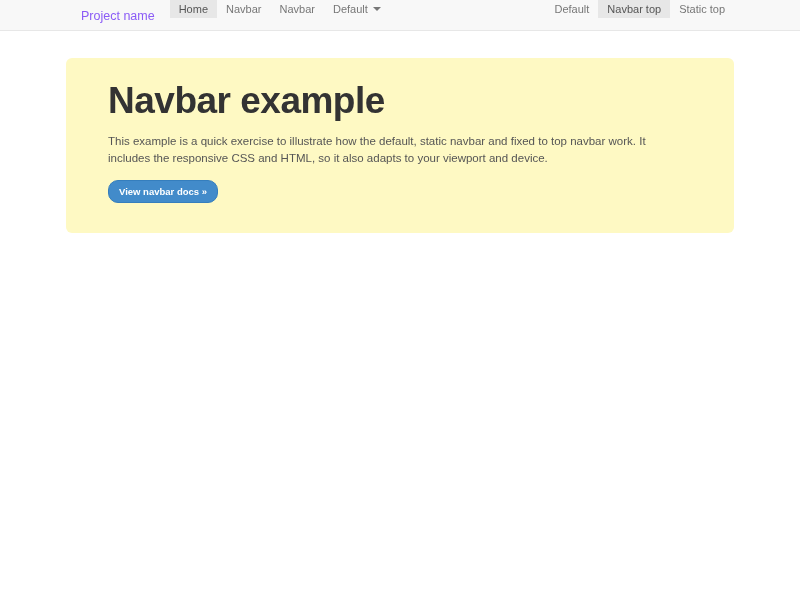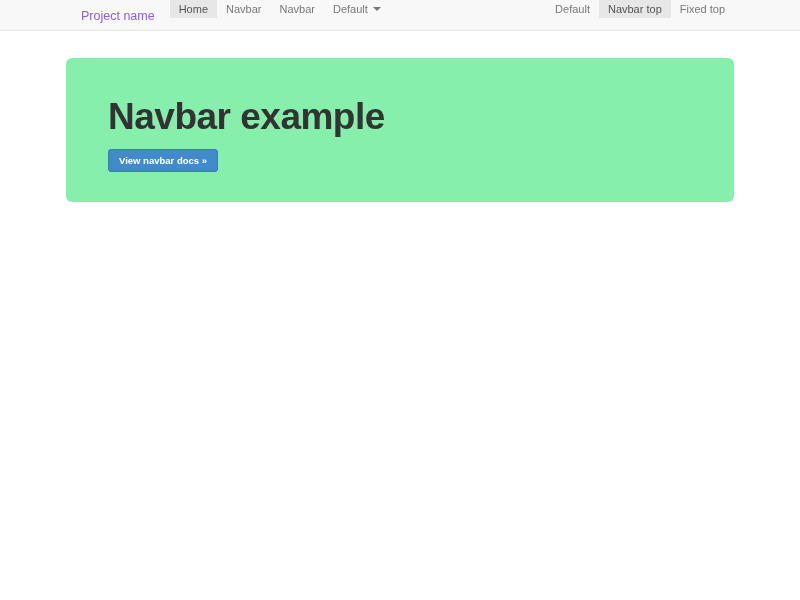--- a/index.html
+++ b/index.html
@@ -63,23 +63,23 @@
     border-right: 4px solid transparent;
     border-top: 4px solid #777777;
   }
   
   .container {
     width: 668px;
     margin: 0 auto;
   }
   .jumbotron {
     margin-top: 27px;
-    background: #86efac;
+    background: #fef9c3;
     border-radius: 6px;
-    padding: 38px 42px 30px 42px;
+    padding: 22px 42px 30px 42px;
   }
   .jumbotron h1 {
     font-size: 37px;
     line-height: 1.15;
     font-weight: bold;
     color: #333333;
     letter-spacing: -0.5px;
     margin-bottom: 10px;
   }
   .jumbotron p {
@@ -91,21 +91,21 @@
   }
   .btn-primary {
     display: inline-block;
     background: #428bca;
     border: 1px solid #357ebd;
     color: #ffffff;
     font-size: 9.5px;
     font-weight: bold;
     font-family: "Liberation Sans", "DejaVu Sans", sans-serif;
     padding: 5px 10px;
-    border-radius: 3px;
+    border-radius: 10px;
     cursor: pointer;
     white-space: nowrap;
   }
 </style>
 </head>
 <body>
 
 <header class="navbar">
   <div class="navbar-container">
     <a class="navbar-brand" href="#">Project name</a>
@@ -129,24 +129,25 @@
     </ul>
 
     <ul class="nav nav-right">
       <li>
         <a href="#" class="nav-link">Default</a>
       </li>
       <li>
         <a href="#" class="nav-link active">Navbar top</a>
       </li>
       <li>
-        <a href="#" class="nav-link">Fixed top</a>
+        <a href="#" class="nav-link">Static top</a>
       </li>
     </ul>
   </div>
 </header>
 
 <main class="container">
   <section class="jumbotron">
     <h1>Navbar example</h1>
+    <p>This example is a quick exercise to illustrate how the default, static navbar and fixed to top navbar work. It includes the responsive CSS and HTML, so it also adapts to your viewport and device.</p>
     <button class="btn-primary">View navbar docs »</button>
   </section>
 </main>
 
 </body></html>

